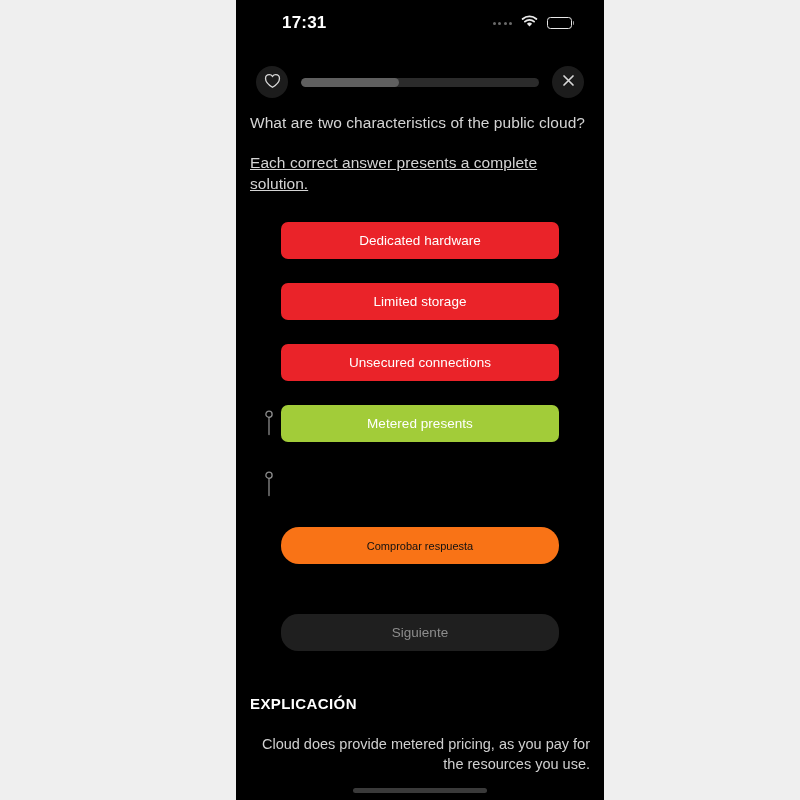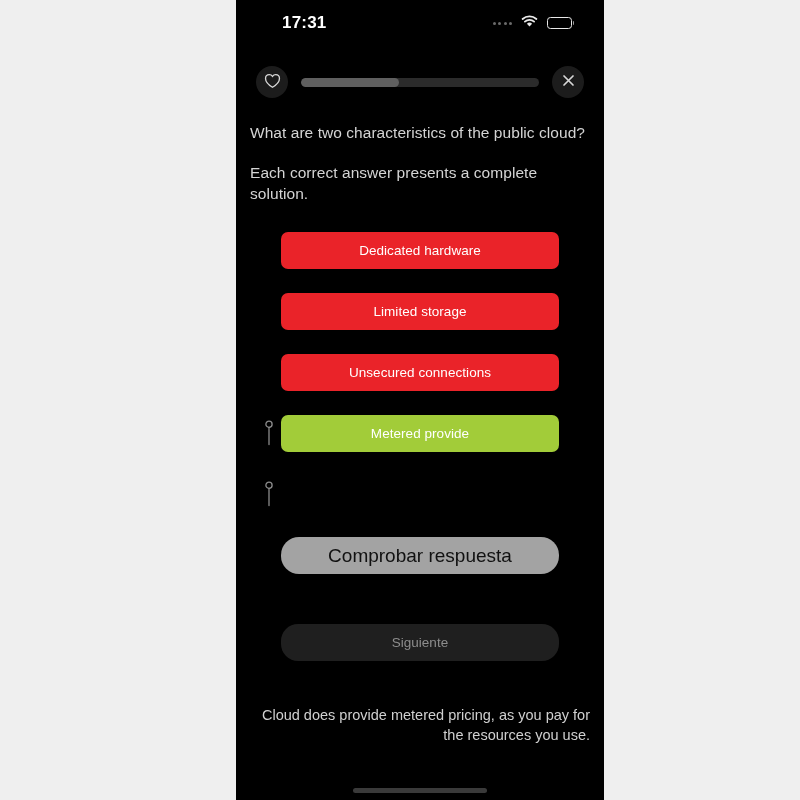--- a/index.html
+++ b/index.html
@@ -81,29 +81,29 @@
     position:relative;
     overflow:hidden;
   }
   .progress-fill {
     position:absolute; left:0; top:0;
     height:100%;
     background:#5f5f5f;
     border-radius:5px;
   }
   
-  .content { position:absolute; top:110px; left:0; width:100%; }
+  .content { position:absolute; top:100px; left:0; width:100%; }
   .question-block { padding:12px 14px 0 14px; }
   .qline {
     color:#d4d4d4;
     font-size:15.5px;
     line-height:21px;
     letter-spacing:0.05px;
   }
-  .qline.second { margin-top:19px; }
+  .qline.second { margin-top:19px;text-decoration:underline; }
   
   .options { margin-top:28px; padding:0 14px; position:relative; }
   .opt-row {
     position:relative;
     height:37px;
     margin-bottom:24px;
   }
   .opt-btn {
     position:absolute;
     left:31px; right:31px; top:0;
@@ -123,23 +123,23 @@
     left:13px; top:5px;
     width:12px; height:27px;
   }
   
   .action-wrap { padding:0 14px; }
   .check-btn {
     display:block;
     margin:0 31px;
     height:37px; width:calc(100% - 62px);
     border:none; border-radius:18px;
-    background:#a3a3a3;
+    background:#f97316;
     color:#111;
-    font-size:19px;
+    font-size:11px;
     font-family:"Liberation Sans", sans-serif;
     cursor:pointer;
   }
   .next-btn {
     display:block;
     margin:50px 31px 0 31px;
     height:37px; width:calc(100% - 62px);
     border:none; border-radius:17px;
     background:#1f1f1f;
     color:#8d8d8d;
@@ -243,40 +243,41 @@
           <button class="opt-btn wrong">Unsecured connections</button>
         </div>
 
         <div class="opt-row">
           <span class="pin-icon">
             <svg width="12" height="27" viewBox="0 0 12 27">
               <circle cx="6" cy="4.2" r="3.1" fill="none" stroke="#8c8c8c" stroke-width="1.3"></circle>
               <path d="M6 7.5 L6 24.5" stroke="#8c8c8c" stroke-width="1.3" stroke-linecap="round"></path>
             </svg>
           </span>
-          <button class="opt-btn right">Metered provide</button>
+          <button class="opt-btn right">Metered presents</button>
         </div>
 
         <div class="opt-row">
           <span class="pin-icon">
             <svg width="12" height="27" viewBox="0 0 12 27">
               <circle cx="6" cy="4.2" r="3.1" fill="none" stroke="#8c8c8c" stroke-width="1.3"></circle>
               <path d="M6 7.5 L6 24.5" stroke="#8c8c8c" stroke-width="1.3" stroke-linecap="round"></path>
             </svg>
           </span>
         </div>
 
       </div>
 
       <div class="action-wrap">
         <button class="check-btn">Comprobar respuesta</button>
         <button class="next-btn">Siguiente</button>
       </div>
 
       <div class="explanation">
+        <div class="exp-title">EXPLICACIÓN</div>
         <div class="exp-body">Cloud does provide metered pricing, as you pay for the resources you use.</div>
       </div>
 
     </div>
 
     <div class="home-indicator"></div>
   </div>
 </div>
 
 </body></html>

